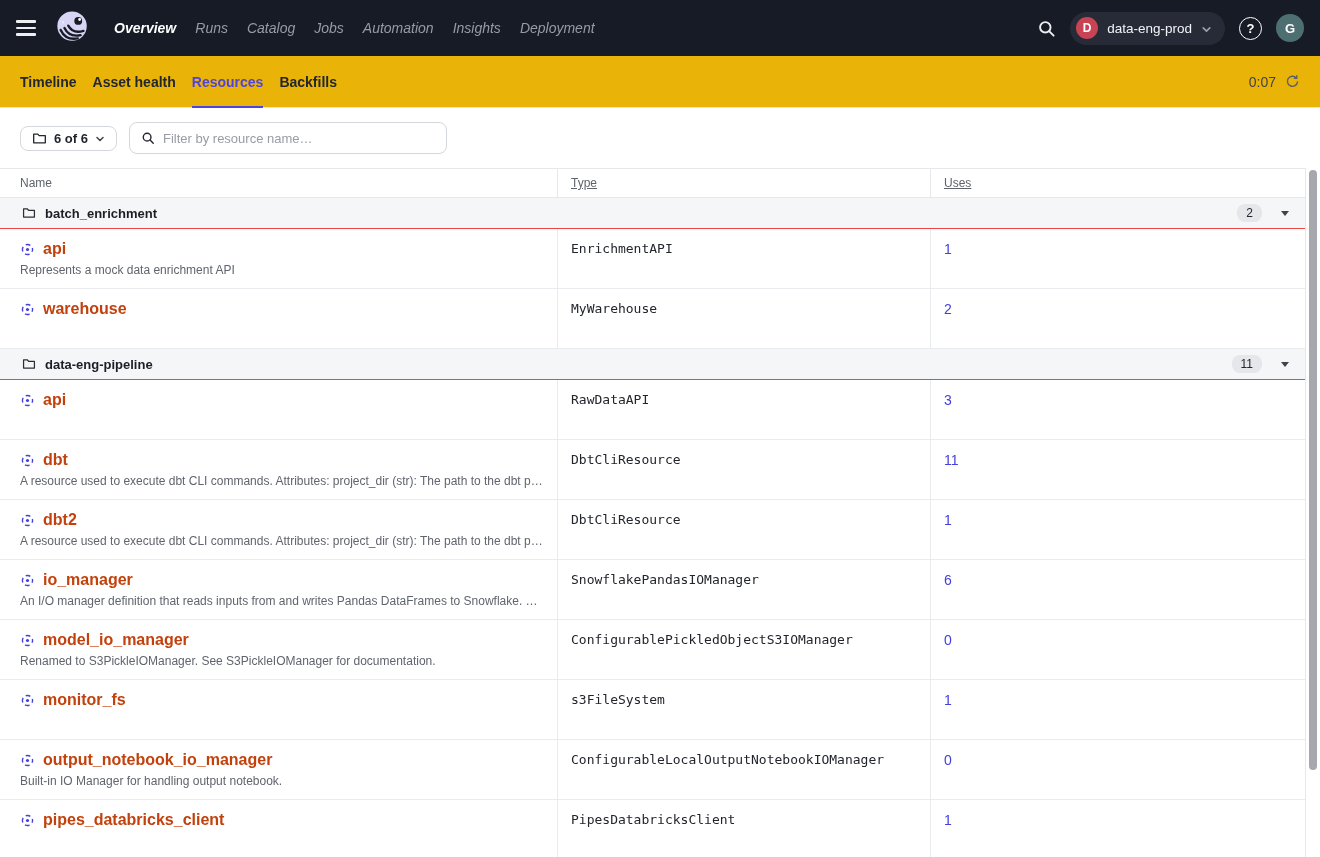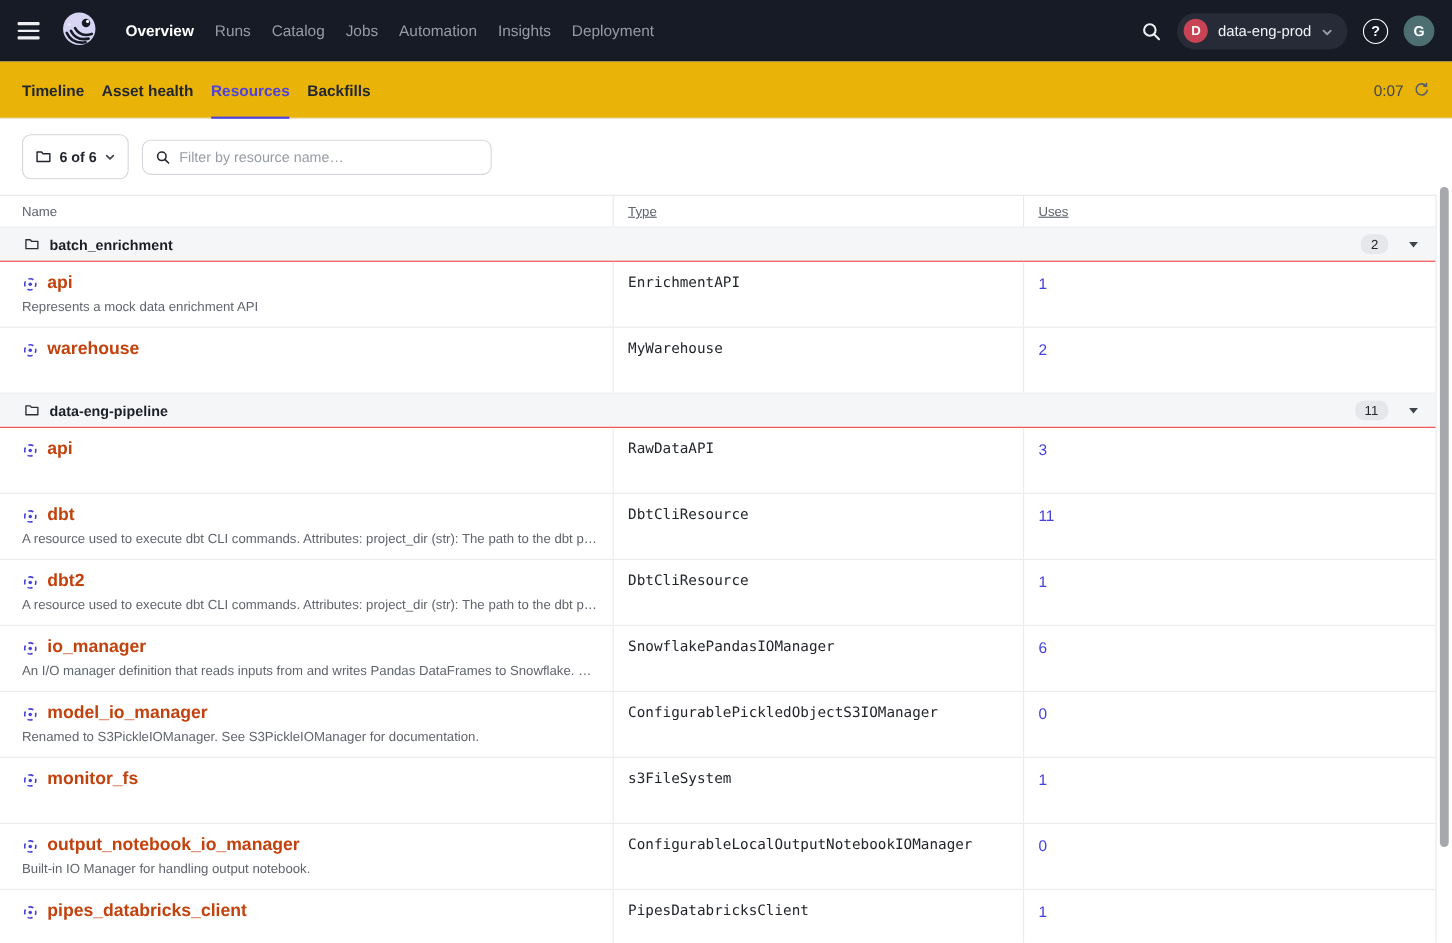--- a/index.html
+++ b/index.html
@@ -10,21 +10,21 @@
   }
 
   
   .topnav {
     height:56px; background:#161B26; display:flex; align-items:center;
     padding:0 16px;
   }
   .hamburger { width:26px; height:26px; display:flex; flex-direction:column; justify-content:center; gap:4px; cursor:pointer; margin-right:12px; }
   .hamburger span { display:block; width:20px; height:2.4px; background:#EDEFF3; border-radius:1px; }
   .logo { width:38px; height:38px; margin-right:22px; flex:none; }
-  .nav-items { display:flex; align-items:center; gap:19px; }
+  .nav-items { display:flex; align-items:center; gap:19px;font-style:italic; }
   .nav-item { font-size:14px; color:#969BA7; cursor:pointer; white-space:nowrap; }
   .nav-item.active { color:#FFFFFF; font-weight:700; }
   .topnav-right { margin-left:auto; display:flex; align-items:center; gap:14px; }
   .search-btn { color:#EDEFF3; cursor:pointer; display:flex; align-items:center; }
   .deploy-pill { display:flex; align-items:center; gap:9px; background:#262B37; border-radius:17px; height:33px; padding:0 13px 0 6px; cursor:pointer; }
   .deploy-initial { width:22px; height:22px; border-radius:50%; background:#C84455; color:#fff; font-size:12px; font-weight:700; display:flex; align-items:center; justify-content:center; }
   .deploy-label { color:#F2F4F7; font-size:13.5px; }
   .deploy-chevron { color:#9AA0AB; display:flex; margin-top:2px; }
   .help-btn { width:23px; height:23px; border-radius:50%; border:1.7px solid #FFFFFF; color:#FFFFFF; display:flex; align-items:center; justify-content:center; font-size:13px; font-weight:700; cursor:pointer; }
   .avatar { width:28px; height:28px; border-radius:50%; background:#4D6F72; color:#fff; font-size:13px; font-weight:600; display:flex; align-items:center; justify-content:center; cursor:pointer; }
@@ -34,21 +34,21 @@
   .tabs { display:flex; gap:16px; height:52px; align-items:center; }
   .tab { font-size:14px; font-weight:600; color:#22262E; cursor:pointer; height:100%; display:flex; align-items:center; position:relative; white-space:nowrap; }
   .tab.active { color:#4F43DD; }
   .tab.active::after { content:''; position:absolute; left:0; right:0; bottom:0; height:2px; background:#4F43DD; }
   .tabbar-right { margin-left:auto; display:flex; align-items:center; gap:9px; }
   .timer { font-size:14px; color:#3E434C; }
   .refresh-btn { color:#5A5F68; cursor:pointer; display:flex; }
 
   
   .filterbar { display:flex; gap:12px; padding:14px 20px; align-items:center; background:#fff; }
-  .count-btn { display:flex; align-items:center; gap:7px; height:41px; padding:0 11px; border:1px solid #D4D7DC; border-radius:8px; background:#fff; font-size:13px; color:#1F232B; font-weight:600; cursor:pointer; font-family:inherit; }
+  .count-btn { display:flex; align-items:center; gap:7px; height:25px; padding:0 11px; border:1px solid #D4D7DC; border-radius:8px; background:#fff; font-size:13px; color:#1F232B; font-weight:600; cursor:pointer; font-family:inherit; }
   .count-btn .chev { color:#3E434C; display:flex; margin-top:1px; }
   .count-btn .folder { color:#23262E; display:flex; }
   .filter-input-wrap { display:flex; align-items:center; gap:8px; width:318px; height:32px; border:1px solid #D4D7DC; border-radius:8px; padding:0 11px; background:#fff; }
   .filter-input-wrap .mag { color:#23262E; display:flex; flex:none; }
   .filter-input { border:none; outline:none; flex:1; font-size:13px; color:#1F232B; font-family:inherit; background:transparent; }
   .filter-input::placeholder { color:#979CA5; }
 
   
   .table { width:1306px; border-top:1px solid #E6E8EB; border-right:1px solid #E6E8EB; position:relative; }
   .table-header { display:grid; grid-template-columns:557px 373px 1fr; height:29px; border-bottom:1px solid #E6E8EB; }

